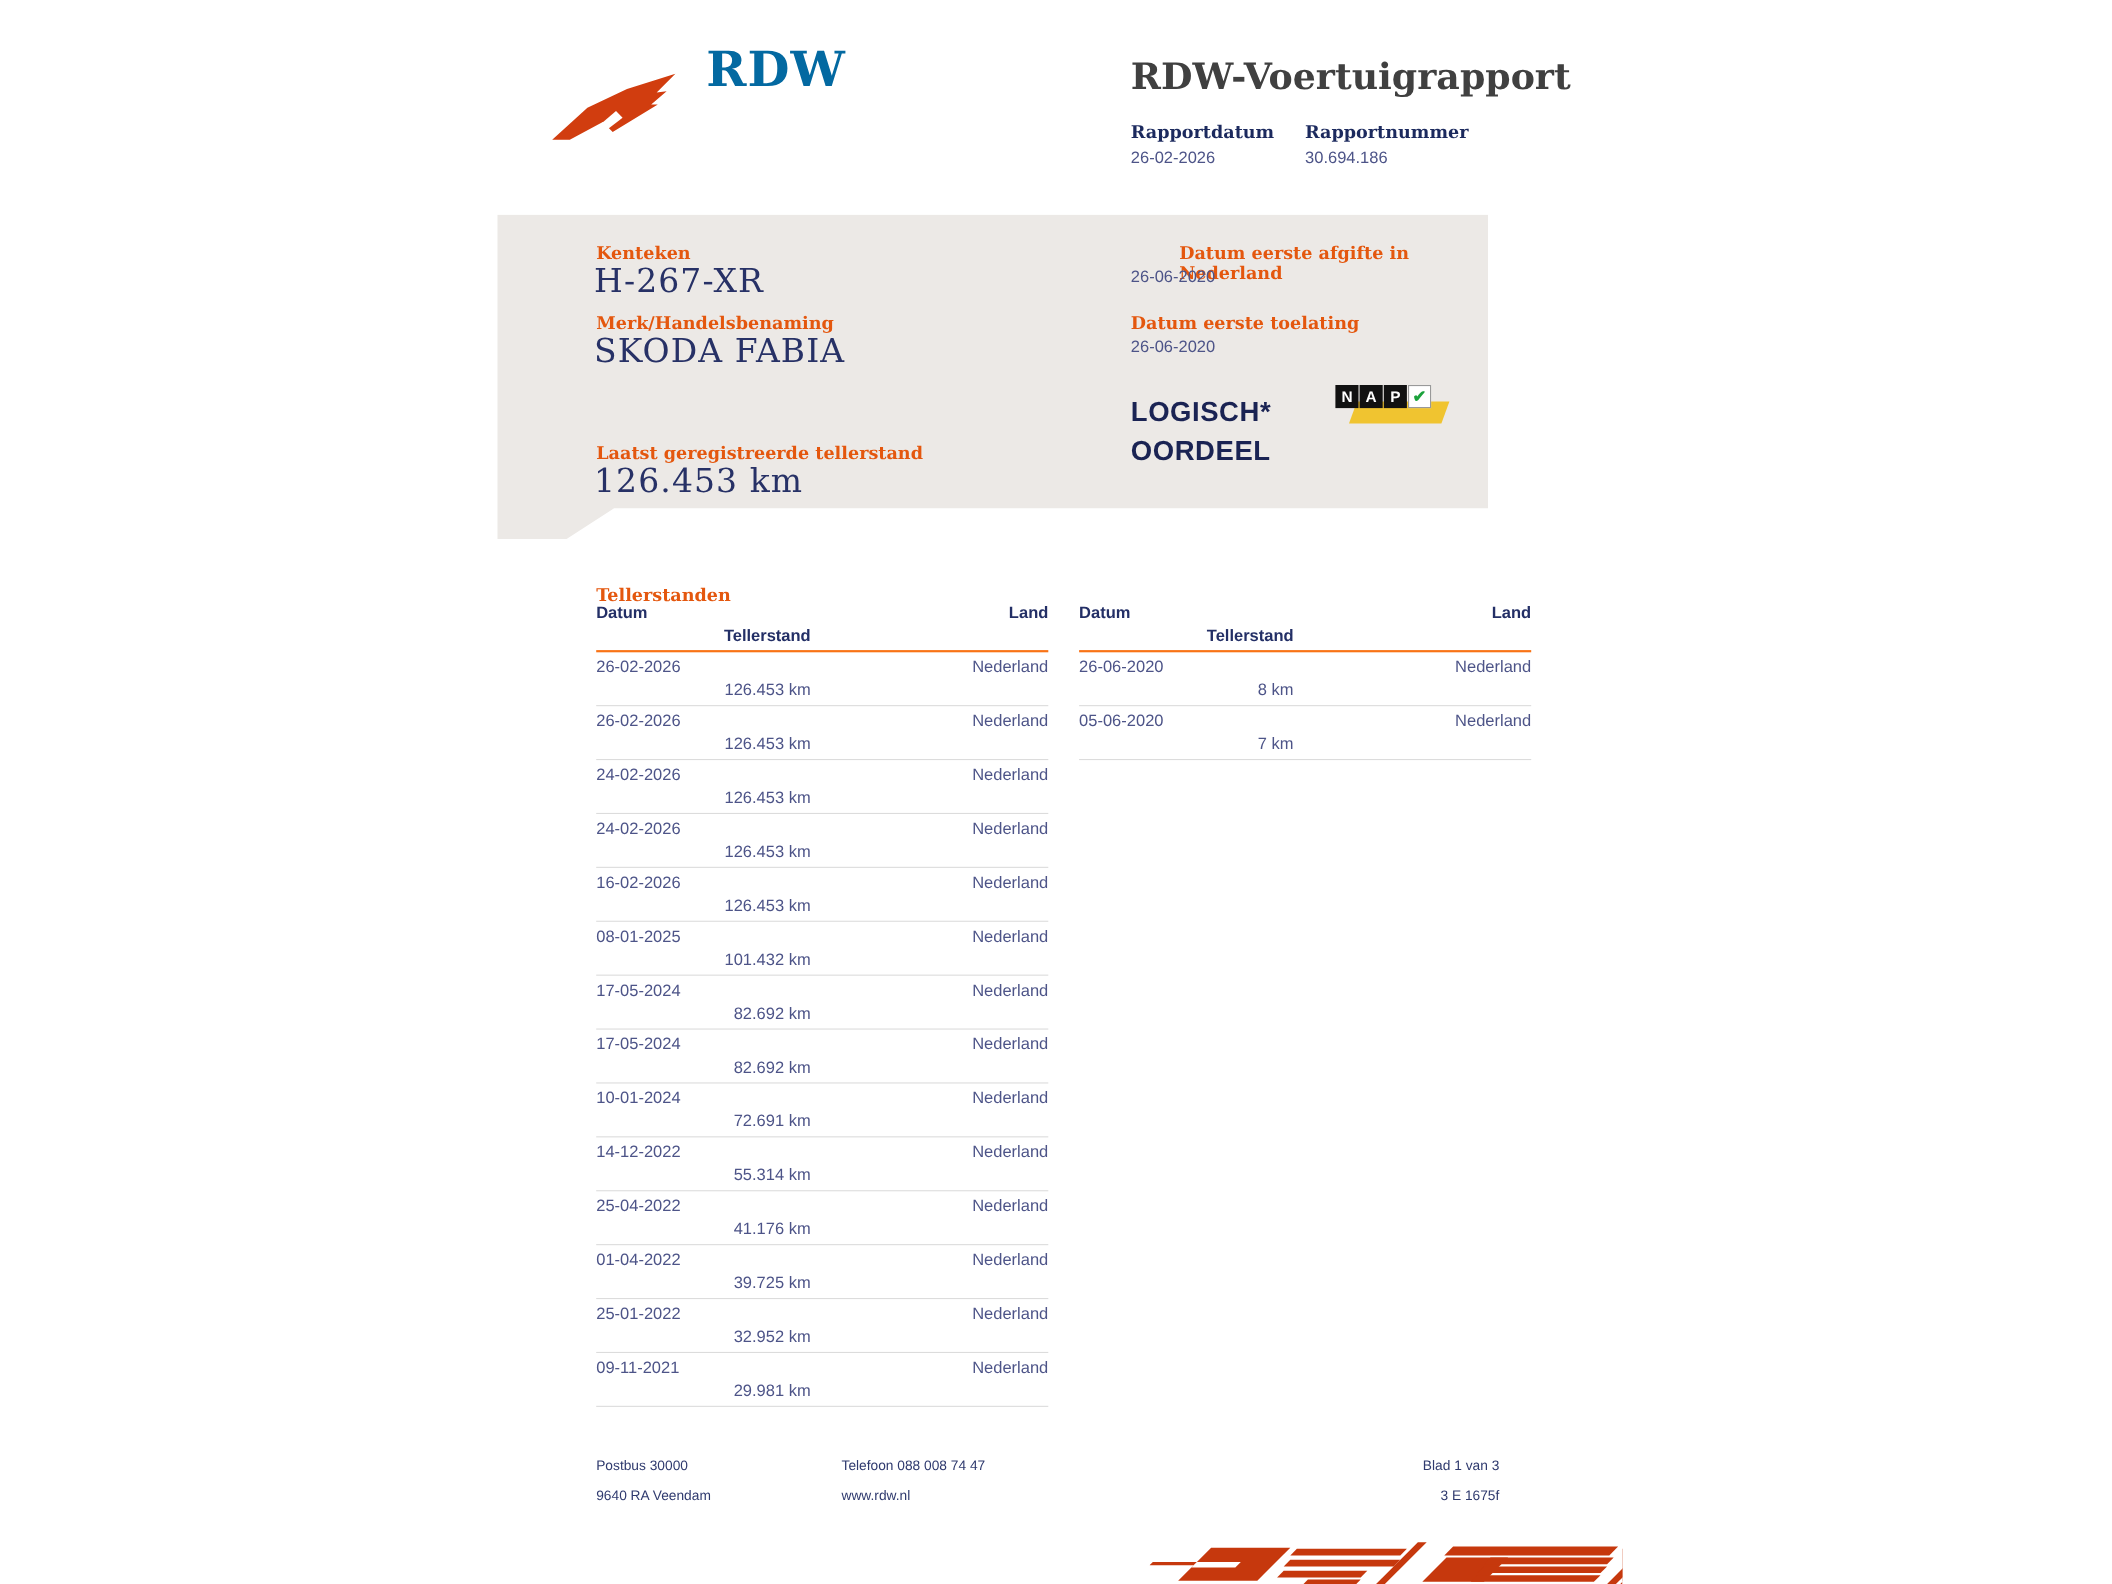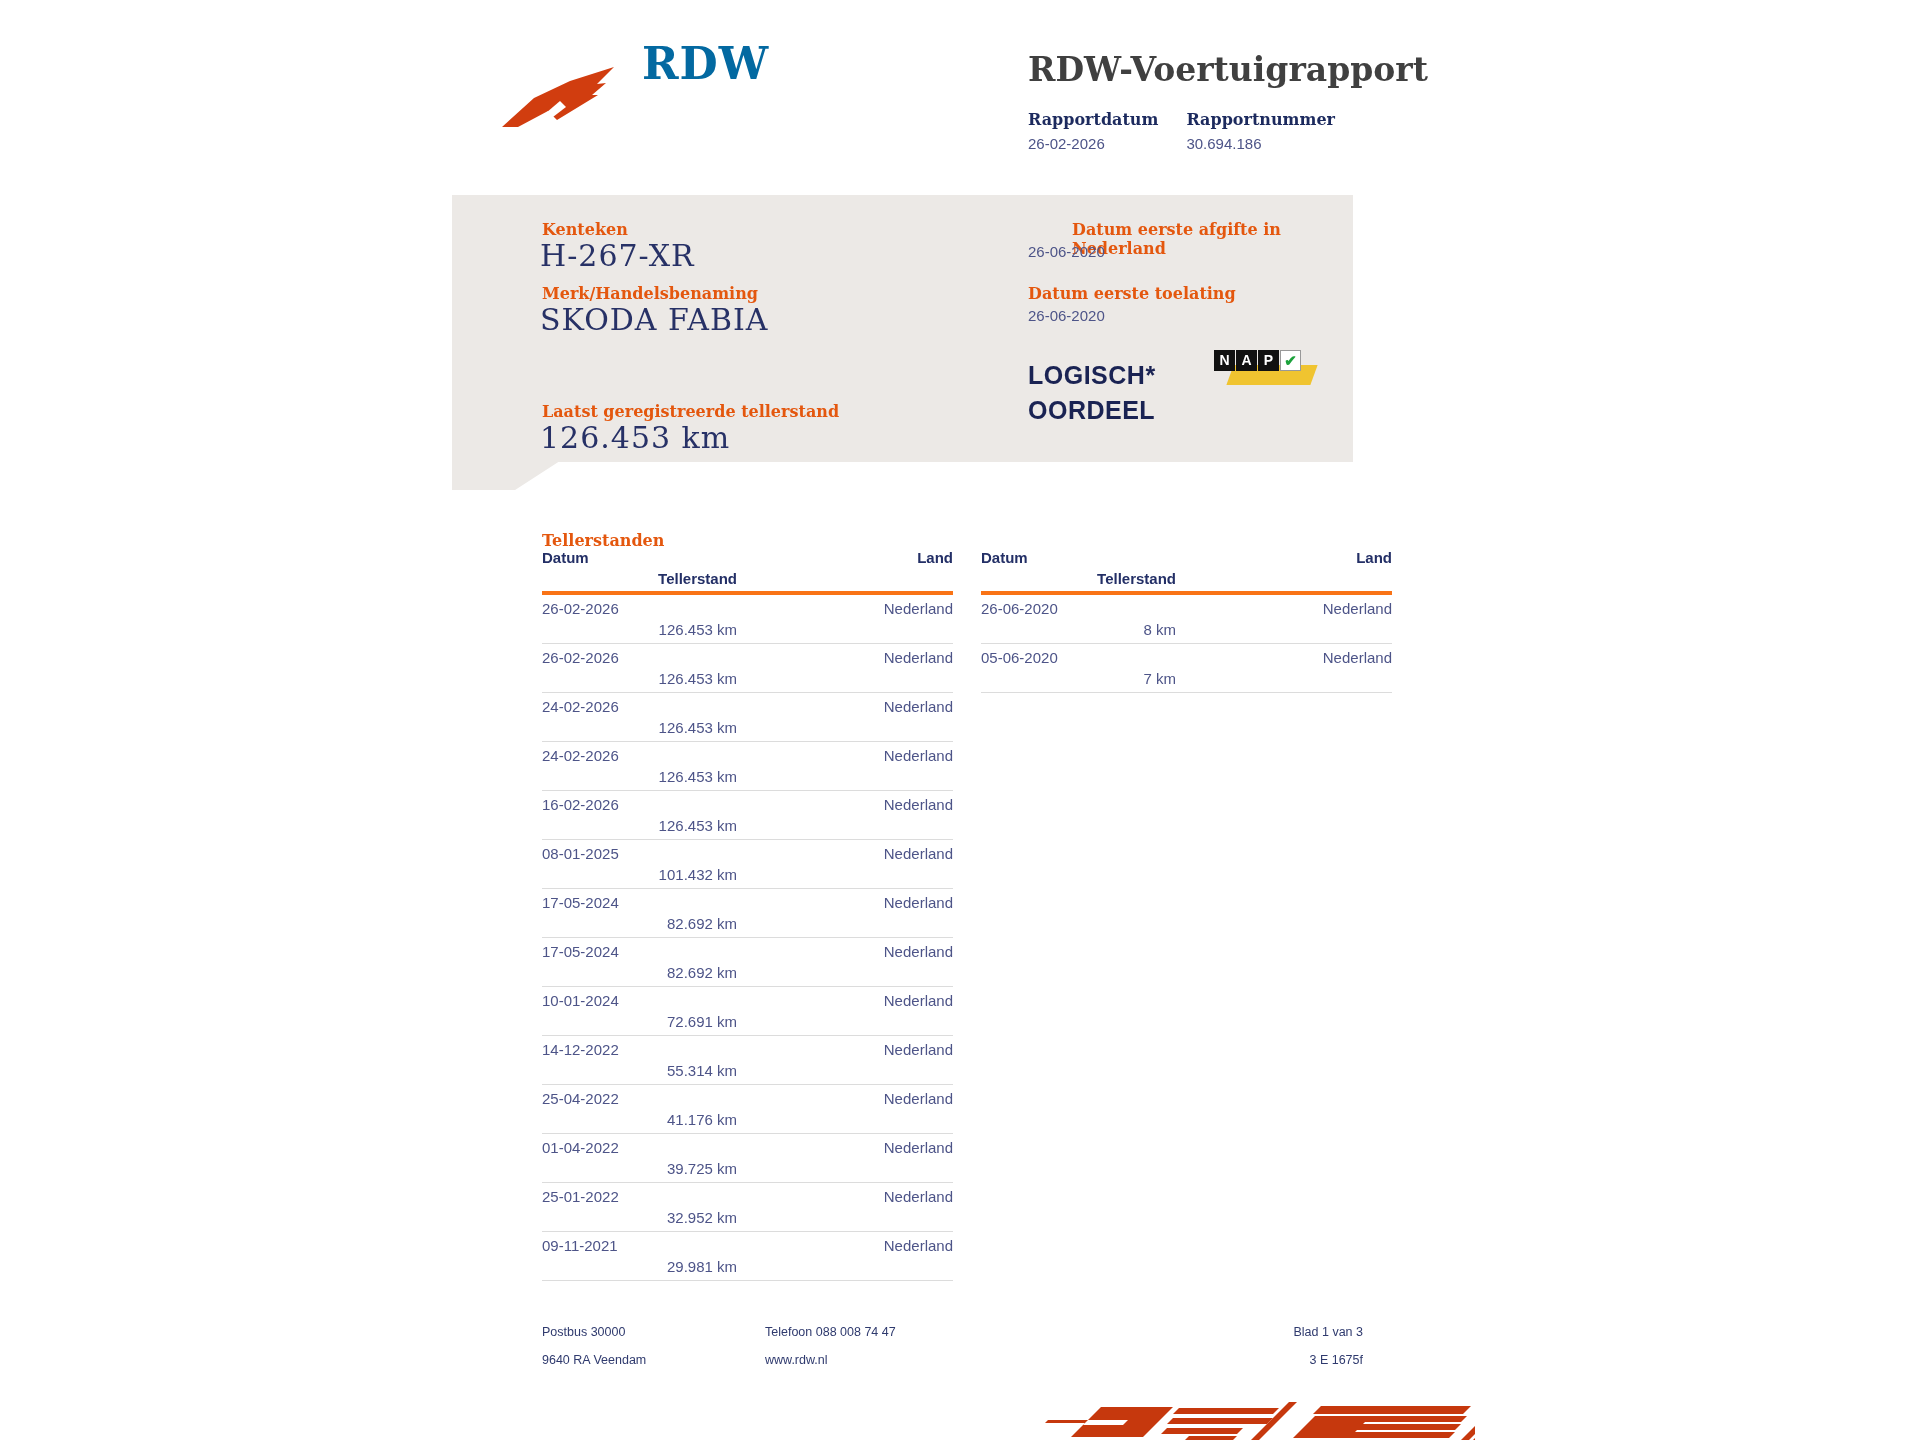--- a/index.html
+++ b/index.html
@@ -60,21 +60,21 @@
     left:66px; background:#ffffff; border:1px solid #999999;
     color:#1CA23C; font-size:15px; line-height:19px;
   }
 
   
   #tables-title { position:absolute; left:542px; top:531px; }
   .tbl { position:absolute; top:549px; width:411px; }
   #table-left { left:542px; }
   #table-right { left:981px; }
   .tbl-head {
-    display:flex; padding-bottom:4px; border-bottom:4px solid #f97316;
+    display:flex; padding-bottom:4px; border-bottom:2px solid #f97316;
     font-weight:bold; font-size:15px; color:#232F66;
   }
   .tbl-row {
     display:flex; line-height:27px; border-bottom:1px solid #DCDCDC;
     font-size:15px; color:#4D5488;
   }
   .c1 { width:105px; }
   .c2 { width:90px; text-align:right;margin-top:21px; }
   .c3 { flex:1; text-align:right; }
 

